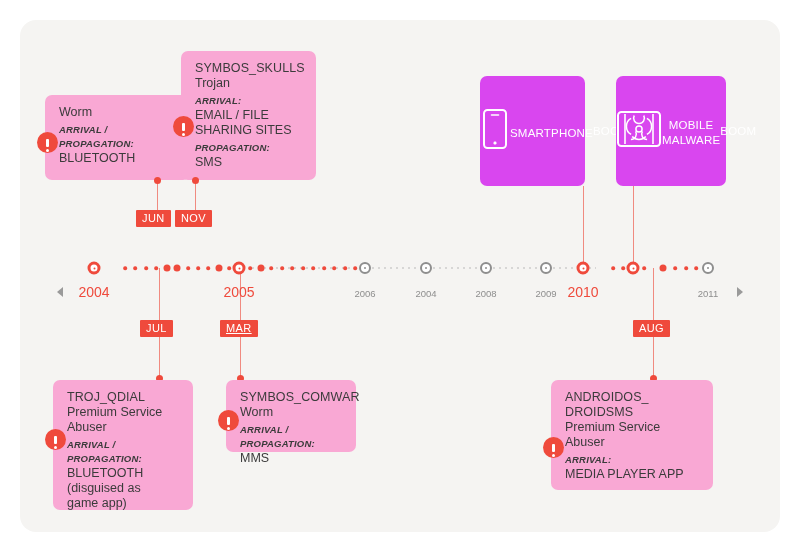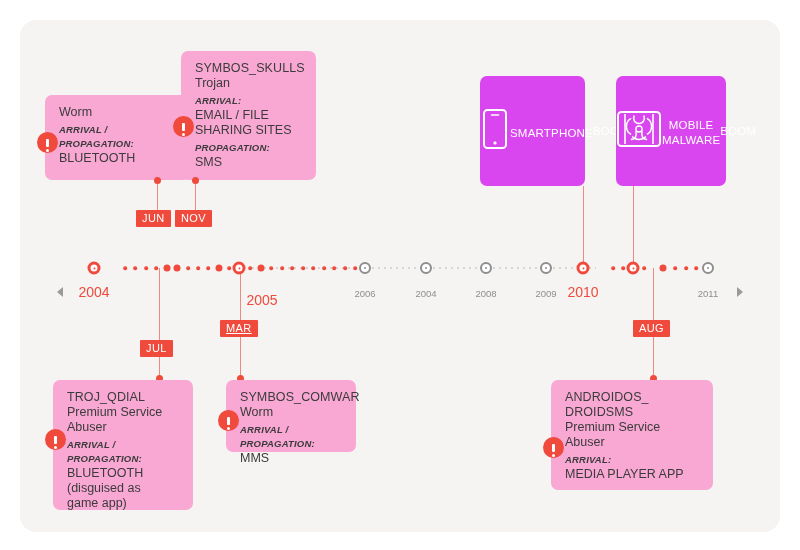--- a/index.html
+++ b/index.html
@@ -166,21 +166,21 @@
         </g>
       </svg>
     </span>
     <div class="blabel">MOBILE MALWARE</div>
     <div class="blabel" style="margin-top:0;">BOOM</div>
   </div>
 
   <div class="mbadge" style="left:116px;top:190px;">JUN</div>
   <div class="mbadge" style="left:155px;top:190px;">NOV</div>
 
-  <div class="mbadge" style="left:120px;top:300px;margin-top:20px;">JUL</div>
+  <div class="mbadge" style="left:120px;top:300px;">JUL</div>
   <div class="mbadge" style="left:200px;top:300px;text-decoration:underline;">MAR</div>
   <div class="mbadge" style="left:613px;top:300px;">AUG</div>
 
   <div id="axis">
 
     <div class="dash" style="left:232px;top:248px;width:107px;"></div>
     <div class="dash" style="left:352px;top:248px;width:48px;"></div>
     <div class="dash" style="left:413px;top:248px;width:47px;"></div>
     <div class="dash" style="left:473px;top:248px;width:47px;"></div>
     <div class="dash" style="left:533px;top:248px;width:43px;"></div>
@@ -223,21 +223,21 @@
     <div class="ring red" style="left:219px;top:248px;"></div>
     <div class="ring grey" style="left:345px;top:248px;"></div>
     <div class="ring grey" style="left:406px;top:248px;"></div>
     <div class="ring grey" style="left:466px;top:248px;"></div>
     <div class="ring grey" style="left:526px;top:248px;"></div>
     <div class="ring red" style="left:563px;top:248px;"></div>
     <div class="ring red" style="left:613px;top:248px;"></div>
     <div class="ring grey" style="left:688px;top:248px;"></div>
 
     <div class="ytick red" style="left:74px;top:264px;">2004</div>
-    <div class="ytick red" style="left:219px;top:272px;margin-left:23px;">2005</div>
+    <div class="ytick red" style="left:219px;top:264px;">2005</div>
     <div class="ytick grey" style="left:345px;top:268px;">2006</div>
     <div class="ytick grey" style="left:406px;top:268px;">2004</div>
     <div class="ytick grey" style="left:466px;top:268px;">2008</div>
     <div class="ytick grey" style="left:526px;top:268px;">2009</div>
     <div class="ytick red" style="left:563px;top:264px;">2010</div>
     <div class="ytick grey" style="left:688px;top:268px;">2011</div>
 
     <div class="arrow left" style="left:40px;top:272px;"></div>
     <div class="arrow right" style="left:720px;top:272px;"></div>
   </div>

